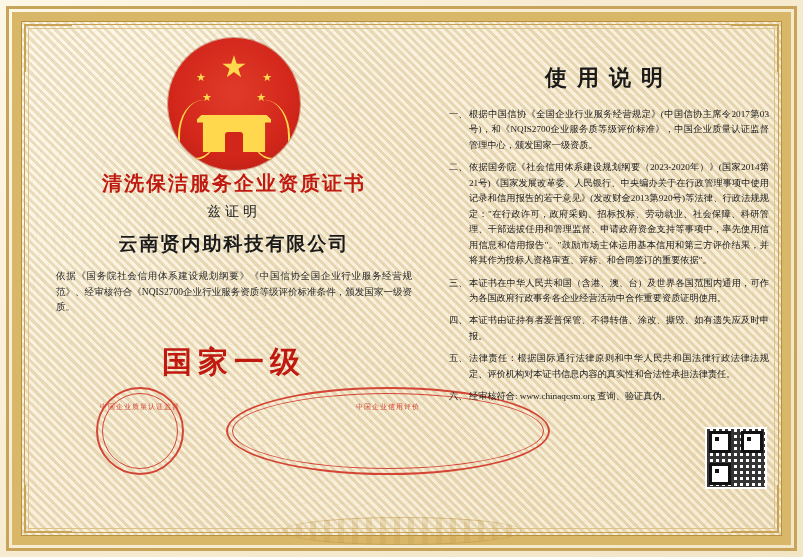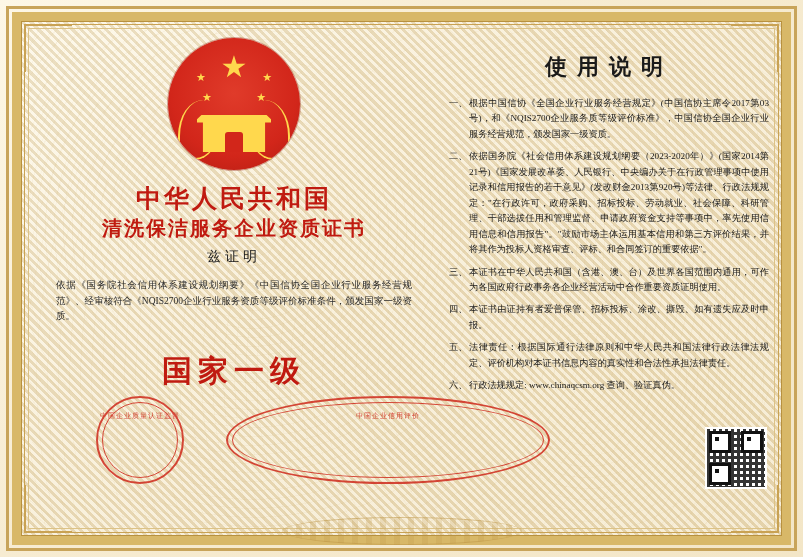--- a/index.html
+++ b/index.html
@@ -154,21 +154,21 @@
   }
 
   
   .right{
     position:absolute;right:0;top:0;width:320px;bottom:0;
   }
   .certno{
     text-align:right;font-size:10.5px;color:#1a1a1a;margin-top:4px;letter-spacing:.3px;
   }
   .usage-title{
-    text-align:center;margin-top:18px;font-size:22px;font-weight:bold;
+    text-align:center;margin-top:29px;font-size:22px;font-weight:bold;
     color:#1a1a1a;letter-spacing:10px;font-family:Liberation Mono, monospace;
   }
   .clauses{margin-top:14px;}
   .clause{
     display:flex;font-size:9.2px;color:#1a1a1a;line-height:1.68;margin-bottom:7px;
   }
   .clause .num{width:20px;flex:0 0 20px;}
   .clause .txt{flex:1;text-align:justify;text-justify:inter-ideograph;}
 
   
@@ -226,23 +226,23 @@
           <span class="star s2">★</span>
           <span class="star s3">★</span>
           <span class="star s4">★</span>
           <span class="wheat-l"></span>
           <span class="wheat-r"></span>
           <span class="gate"></span>
           <span class="gate-door"></span>
         </div>
       </div>
 
-      <div class="title1">中华人民共和国</div>
       <div class="title2">清洗保洁服务企业资质证书</div>
       <div class="zizhengming">兹证明</div>
+      <div class="company">云南贤内助科技有限公司</div>
       <div class="basis">依据《国务院社会信用体系建设规划纲要》《中国信协全国企业行业服务经营规范》、经审核符合《NQIS2700企业行业服务资质等级评价标准条件，颁发国家一级资质。</div>
       <div class="grade">国家一级</div>
 
 
 
       <div class="seals">
         <div class="seal left">
           <span class="ring"></span>
           <span class="arc-top">中国企业质量认证监督</span>
 
@@ -255,41 +255,41 @@
       </div>
 
     </div>
 
     <div class="right">
       <div class="usage-title">使用说明</div>
 
       <div class="clauses">
         <div class="clause">
           <span class="num">一、</span>
-          <span class="txt">根据中国信协《全国企业行业服务经营规定》(中国信协主席令2017第03号)，和《NQIS2700企业服务质等级评价标准》，中国信协全国企业行业服务经营规范，颁发国家一级资质。</span>
+          <span class="txt">根据中国信协《全国企业行业服务经营规定》(中国信协主席令2017第03号)，和《NQIS2700企业服务质等级评价标准》，中国企业质量认证监督管理中心，颁发国家一级资质。</span>
         </div>
         <div class="clause">
           <span class="num">二、</span>
           <span class="txt">依据国务院《社会信用体系建设规划纲要（2023-2020年）》(国家2014第21号)《国家发展改革委、人民银行、中央编办关于在行政管理事项中使用记录和信用报告的若干意见》(发改财金2013第920号)等法律、行政法规规定："在行政许可，政府采购、招标投标、劳动就业、社会保障、科研管理、干部选拔任用和管理监督、申请政府资金支持等事项中，率先使用信用信息和信用报告"。"鼓励市场主体运用基本信用和第三方评价结果，并将其作为投标人资格审查、评标、和合同签订的重要依据"。</span>
         </div>
         <div class="clause">
           <span class="num">三、</span>
           <span class="txt">本证书在中华人民共和国（含港、澳、台）及世界各国范围内通用，可作为各国政府行政事务各企业经营活动中合作重要资质证明使用。</span>
         </div>
         <div class="clause">
           <span class="num">四、</span>
-          <span class="txt">本证书由证持有者爱普保管、招标投标、涂改、撕毁、如有遗失应及时申报。</span>
+          <span class="txt">本证书由证持有者爱普保管、不得转借、涂改、撕毁、如有遗失应及时申报。</span>
         </div>
         <div class="clause">
           <span class="num">五、</span>
           <span class="txt">法律责任：根据国际通行法律原则和中华人民共和国法律行政法律法规定、评价机构对本证书信息内容的真实性和合法性承担法律责任。</span>
         </div>
         <div class="clause">
           <span class="num">六、</span>
-          <span class="txt">行政法规规定: www.chinaqcsm.org 查询、验证真伪。</span>
+          <span class="txt">经审核符合: www.chinaqcsm.org 查询、验证真伪。</span>
         </div>
       </div>
 
       <div class="qr">
         <div class="cells"></div>
         <span class="fp a">
             <i></i>
           </span>
         <span class="fp b">
             <i></i>

